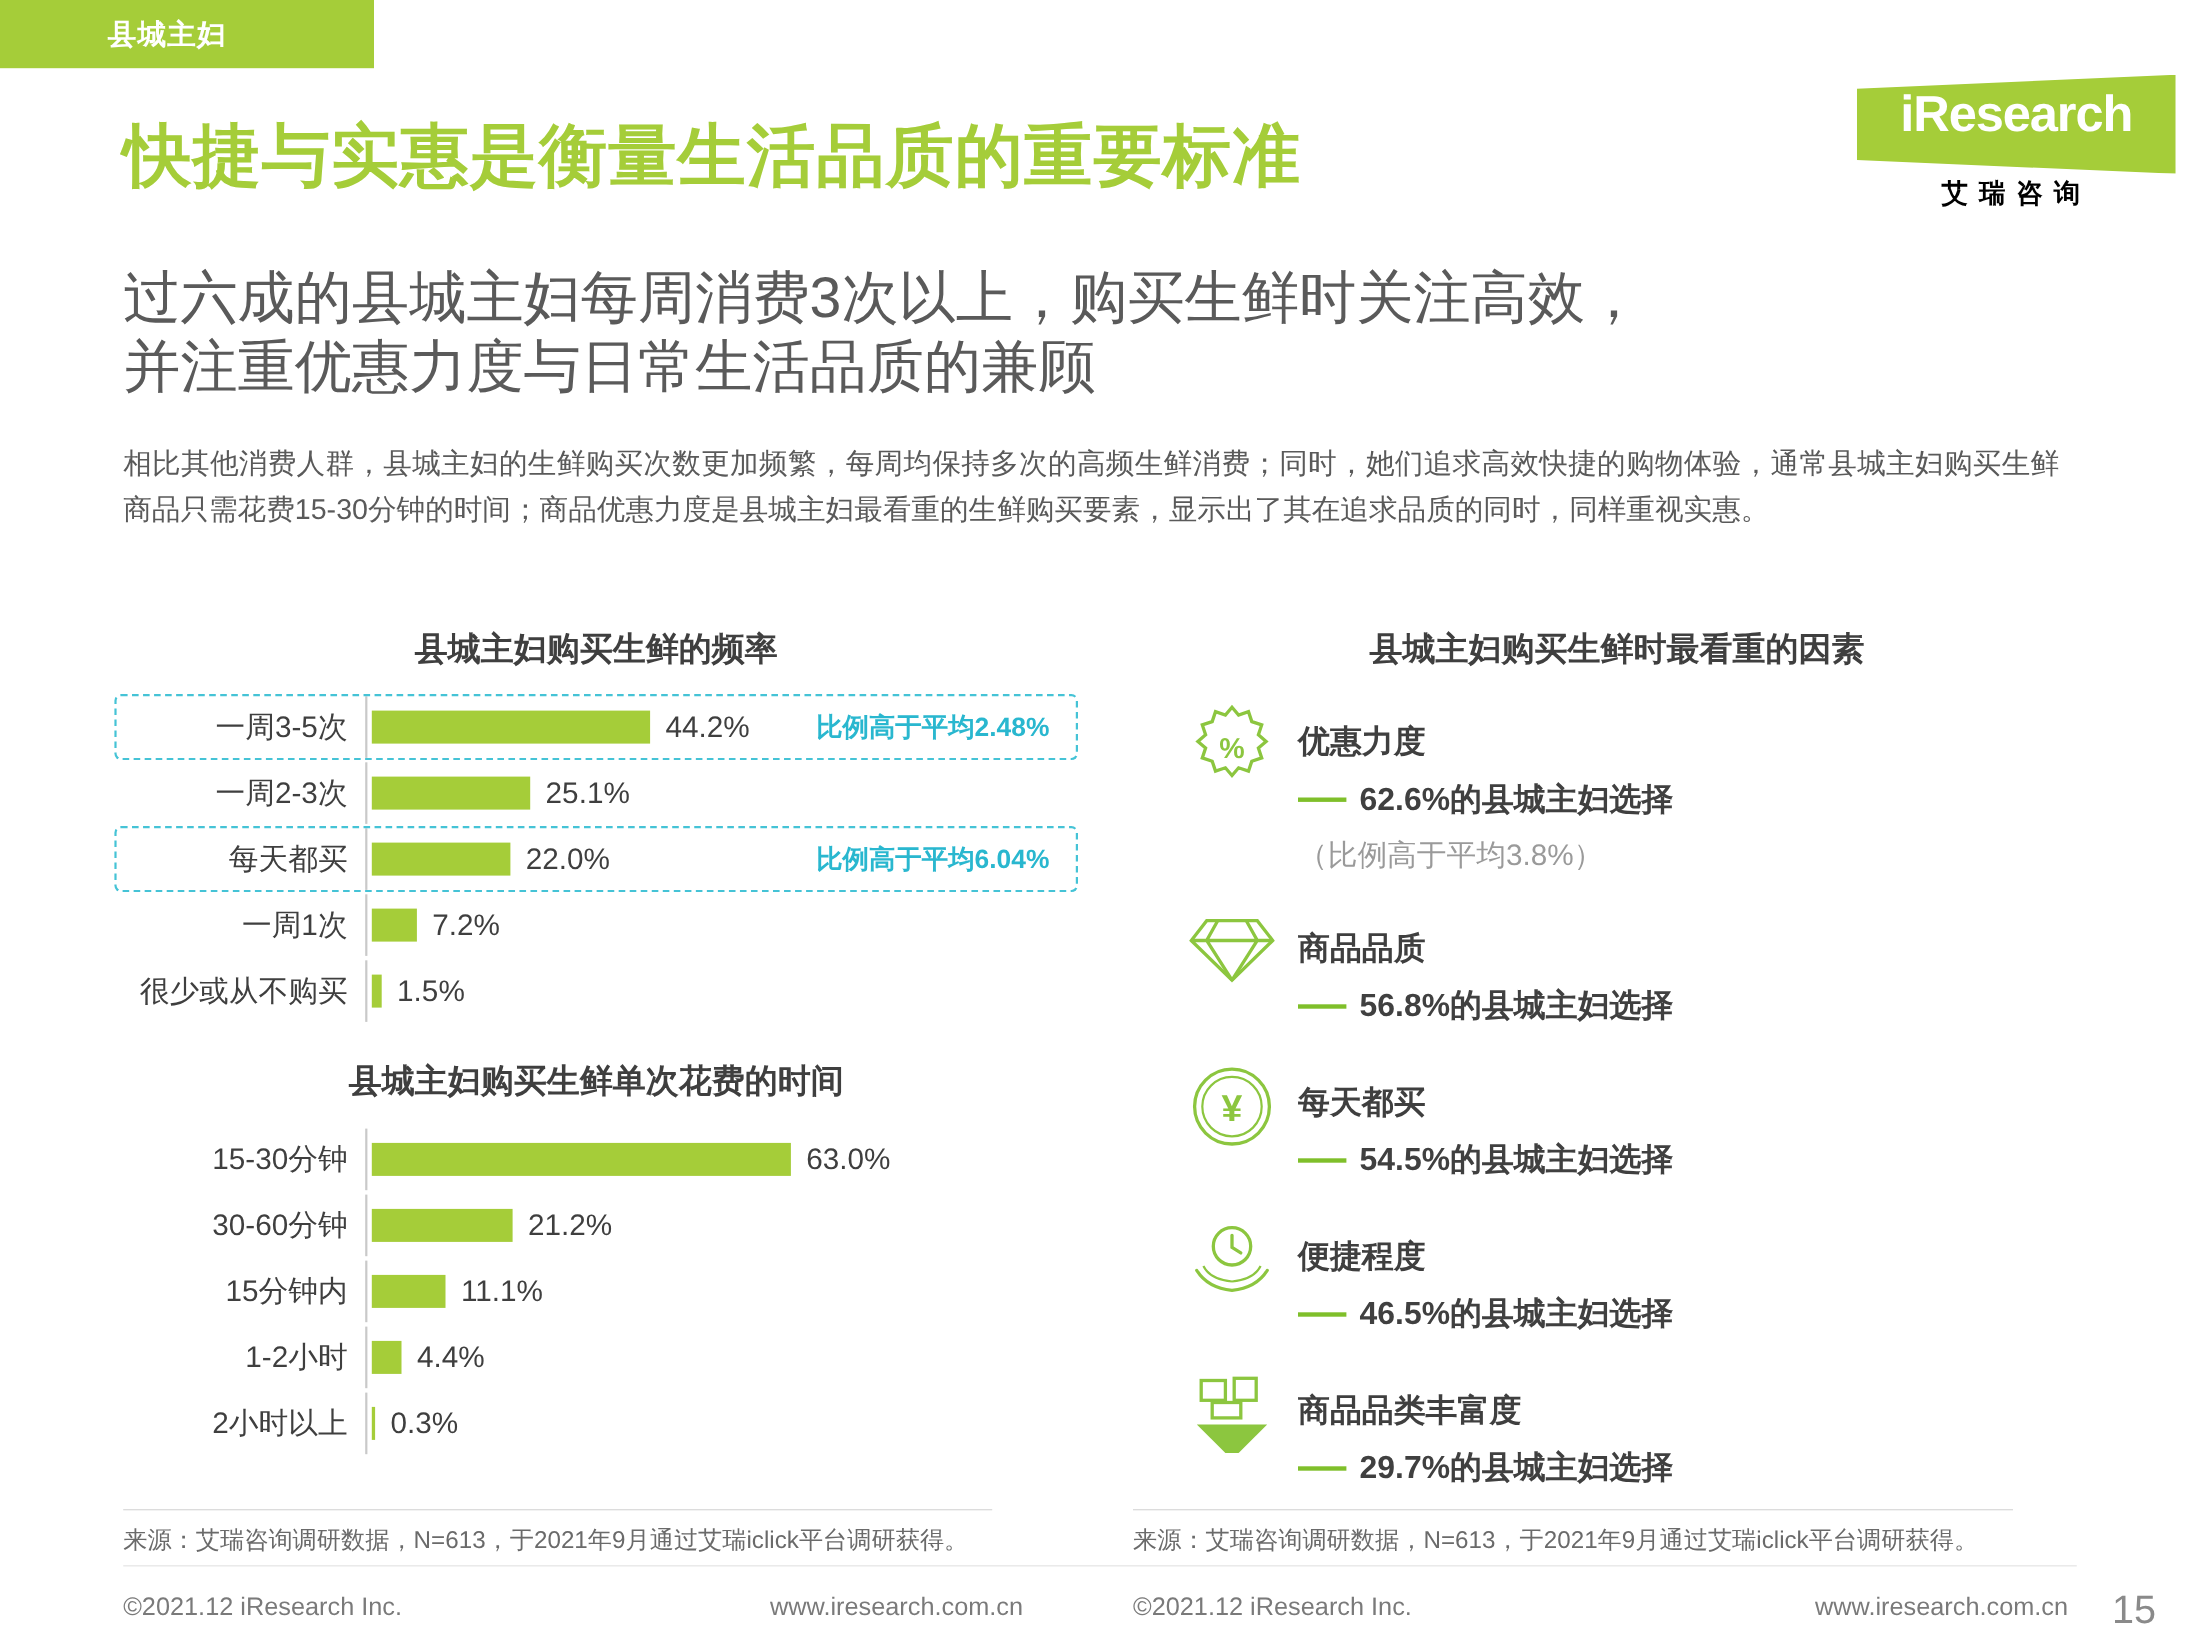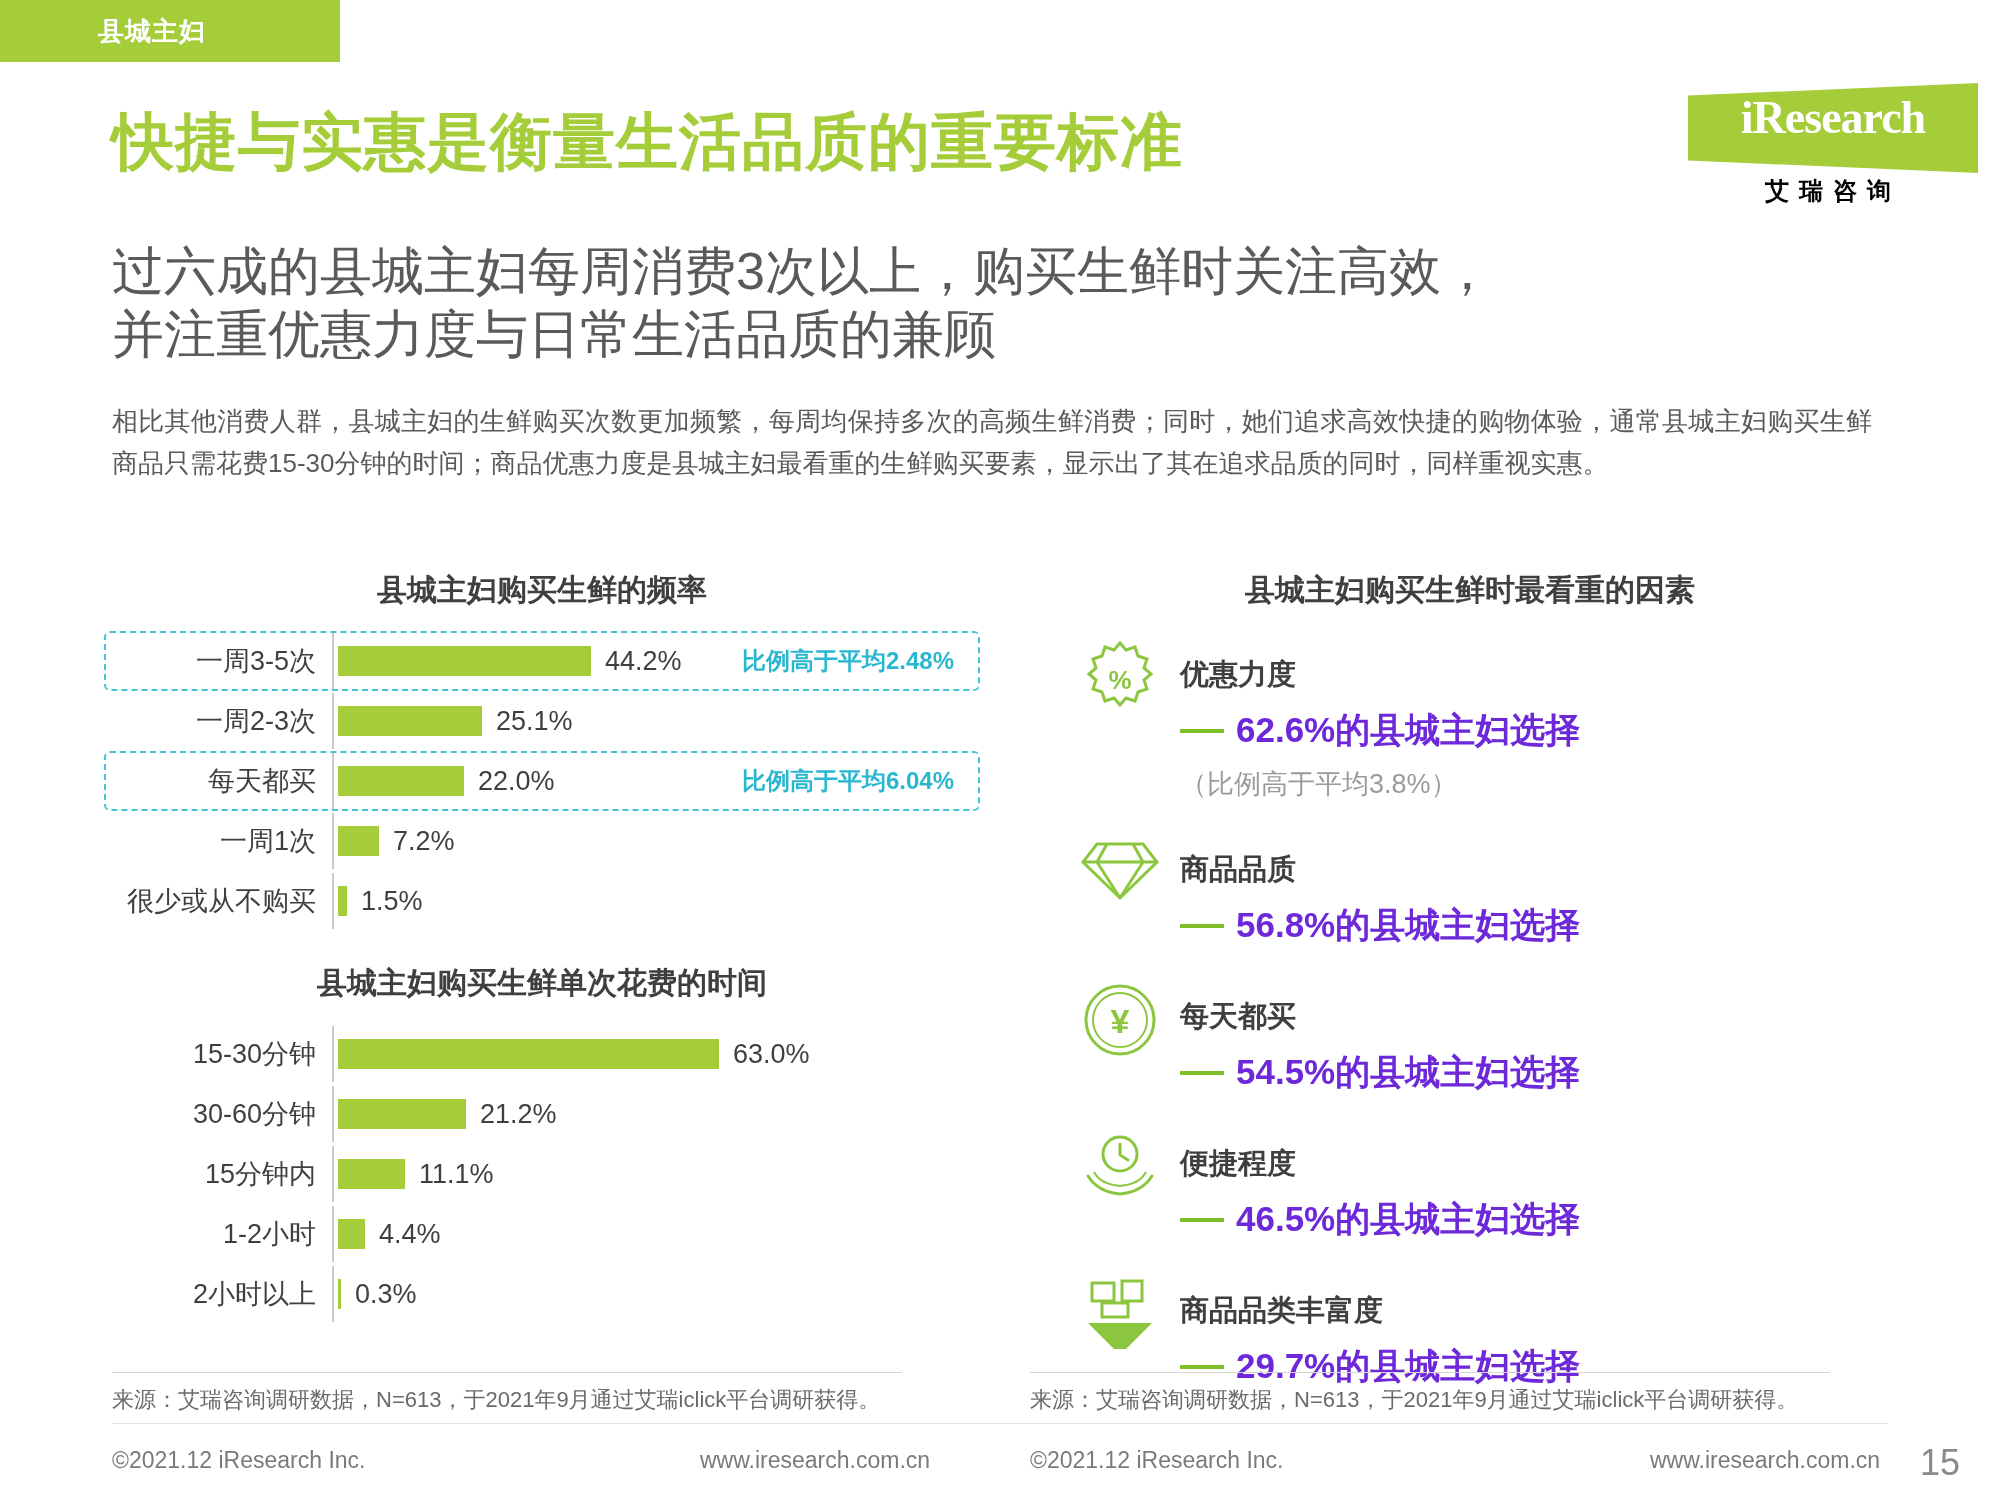--- a/index.html
+++ b/index.html
@@ -17,21 +17,21 @@
   .tag{
     position:absolute;left:0;top:0;width:340px;height:62px;
     background:#a5cd39;color:#ffffff;
     font-size:26px;font-weight:bold;
     display:flex;align-items:center;padding-left:98px;
     box-sizing:border-box;letter-spacing:1px;
   }
 
   
   .logo{
-    position:absolute;right:22px;top:83px;width:290px;height:130px;font-family:Liberation Serif, serif;
+    position:absolute;right:22px;top:68px;width:290px;height:130px;
   }
   .logo-shape{
     position:absolute;left:0;top:0;width:290px;height:90px;
     background:#a5cd39;
     clip-path:polygon(0 14%,100% 0,100% 100%,0 86%);
   }
   .logo-text{
     position:absolute;left:0;top:8px;width:290px;text-align:center;
     font-size:46px;font-weight:bold;color:#ffffff;letter-spacing:-1px;
   }
@@ -104,21 +104,21 @@
   }
   .factor-icon{
     width:120px;flex:0 0 120px;display:flex;justify-content:center;align-items:center;
     padding-top:6px;
   }
   .factor-body{flex:1;padding-top:2px;margin-top:20px;}
   .factor-name{
     font-size:29px;font-weight:bold;color:#3f3f3f;margin-bottom:12px;
   }
   .factor-val{
-    font-size:35px;font-weight:bold;color:#6d28d9;display:flex;align-items:center;
+    font-size:29px;font-weight:bold;color:#404040;display:flex;align-items:center;
   }
   .dash{
     display:inline-block;width:44px;height:4px;background:#7fbf2a;margin-right:12px;
   }
   .factor-note{
     font-size:27px;color:#9a9a9a;margin-top:12px;
   }
 
   
   .src{

